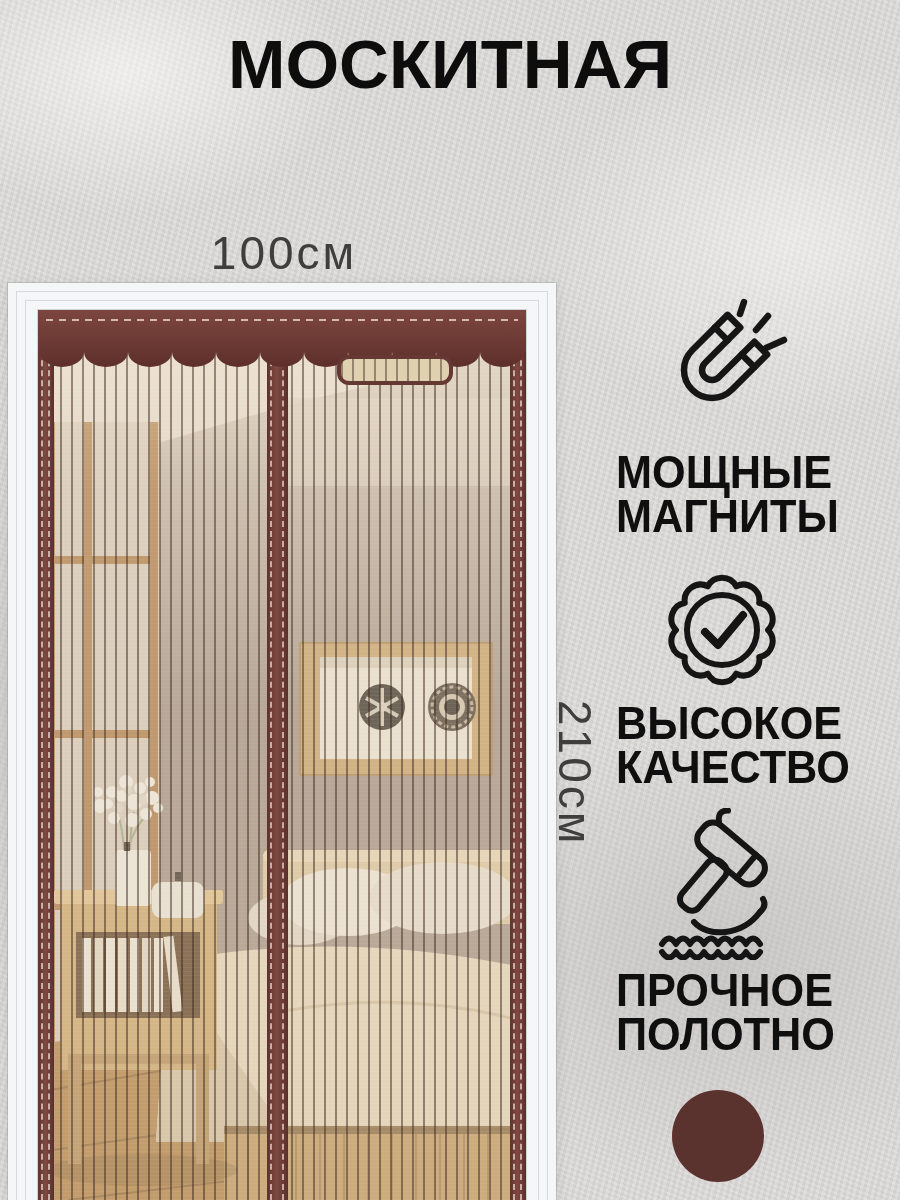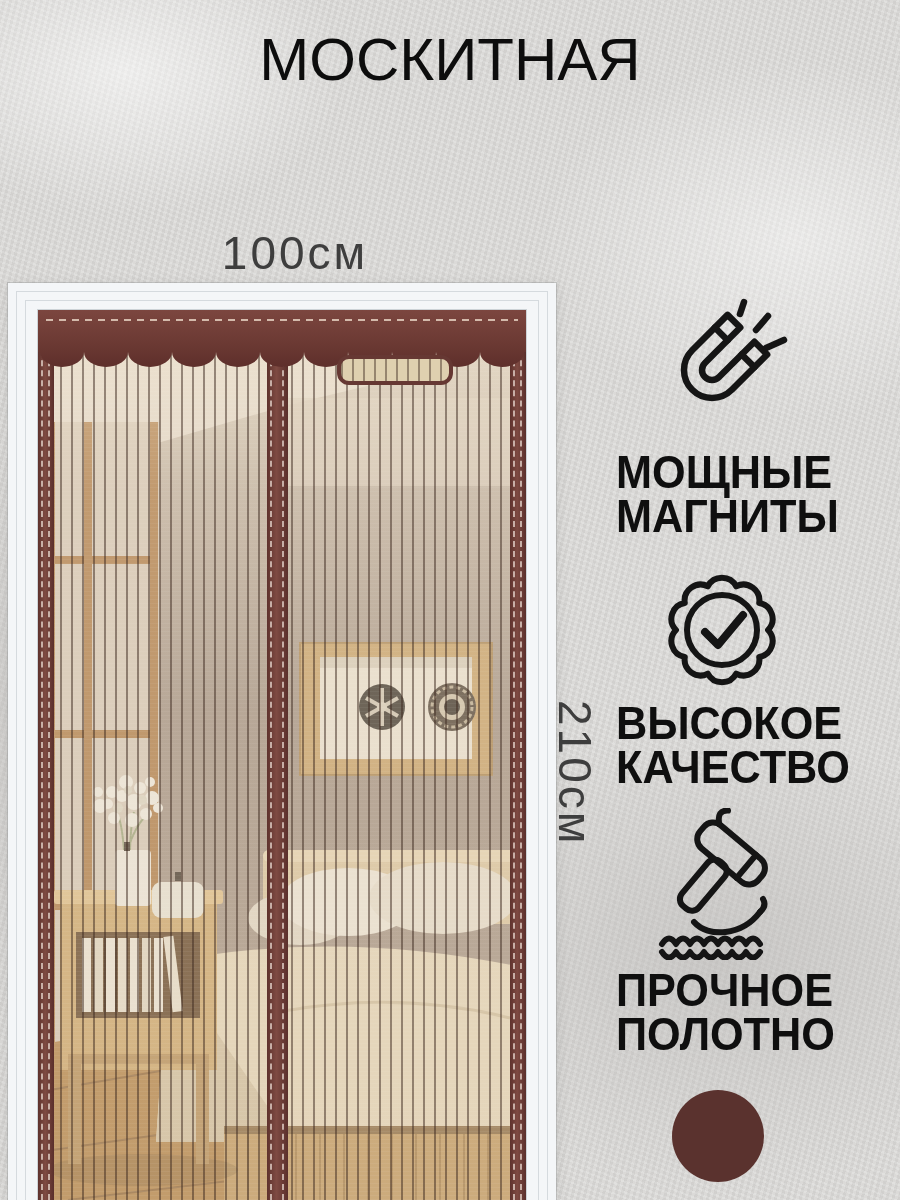--- a/index.html
+++ b/index.html
@@ -10,24 +10,24 @@
     background-image:
       radial-gradient(ellipse 340px 220px at 14% 6%, rgba(255,255,255,.55), rgba(255,255,255,0) 65%),
       radial-gradient(ellipse 420px 300px at 88% 20%, rgba(255,255,255,.45), rgba(255,255,255,0) 60%),
       radial-gradient(ellipse 500px 380px at 80% 80%, rgba(186,184,182,.55), rgba(186,184,182,0) 62%),
       radial-gradient(ellipse 300px 500px at 4% 60%, rgba(198,196,194,.5), rgba(198,196,194,0) 60%),
       repeating-linear-gradient(104deg, rgba(255,255,255,.14) 0 3px, rgba(181,179,177,.10) 3px 6px),
       repeating-linear-gradient(21deg, rgba(255,255,255,.09) 0 2px, rgba(170,168,166,.09) 2px 5px);
   }
   
   .title{position:absolute;top:24px;left:0;width:900px;text-align:center;
-    color:#0d0d0d;font-weight:400;font-size:60px;line-height:1.19;letter-spacing:0px;}
+    color:#0d0d0d;font-weight:700;font-size:69px;line-height:1.19;letter-spacing:0px;}
   
   .dim{color:#3e3e3e;font-weight:200;letter-spacing:3px;font-size:46px;}
-  .dim-w{position:absolute;top:226px;left:145px;width:300px;text-align:center;}
+  .dim-w{position:absolute;top:226px;left:134px;width:300px;text-align:center;}
   .dim-h{position:absolute;top:700px;left:548px;height:180px;writing-mode:vertical-rl;}
   
   .photo{position:absolute;left:8px;top:283px;width:548px;height:917px;
     background:#f4f6f8;box-shadow:0 0 0 1px rgba(140,142,144,.35), 0 3px 14px rgba(0,0,0,.10);}
   .mline{position:absolute;background:#d5dade;}
   .ml-t1{top:8px;left:8px;right:8px;height:1px}
   .ml-t2{top:17px;left:17px;right:17px;height:1px}
   .ml-l1{left:8px;top:8px;bottom:0;width:1px}
   .ml-l2{left:17px;top:17px;bottom:0;width:1px}
   .ml-r1{right:8px;top:8px;bottom:0;width:1px}

